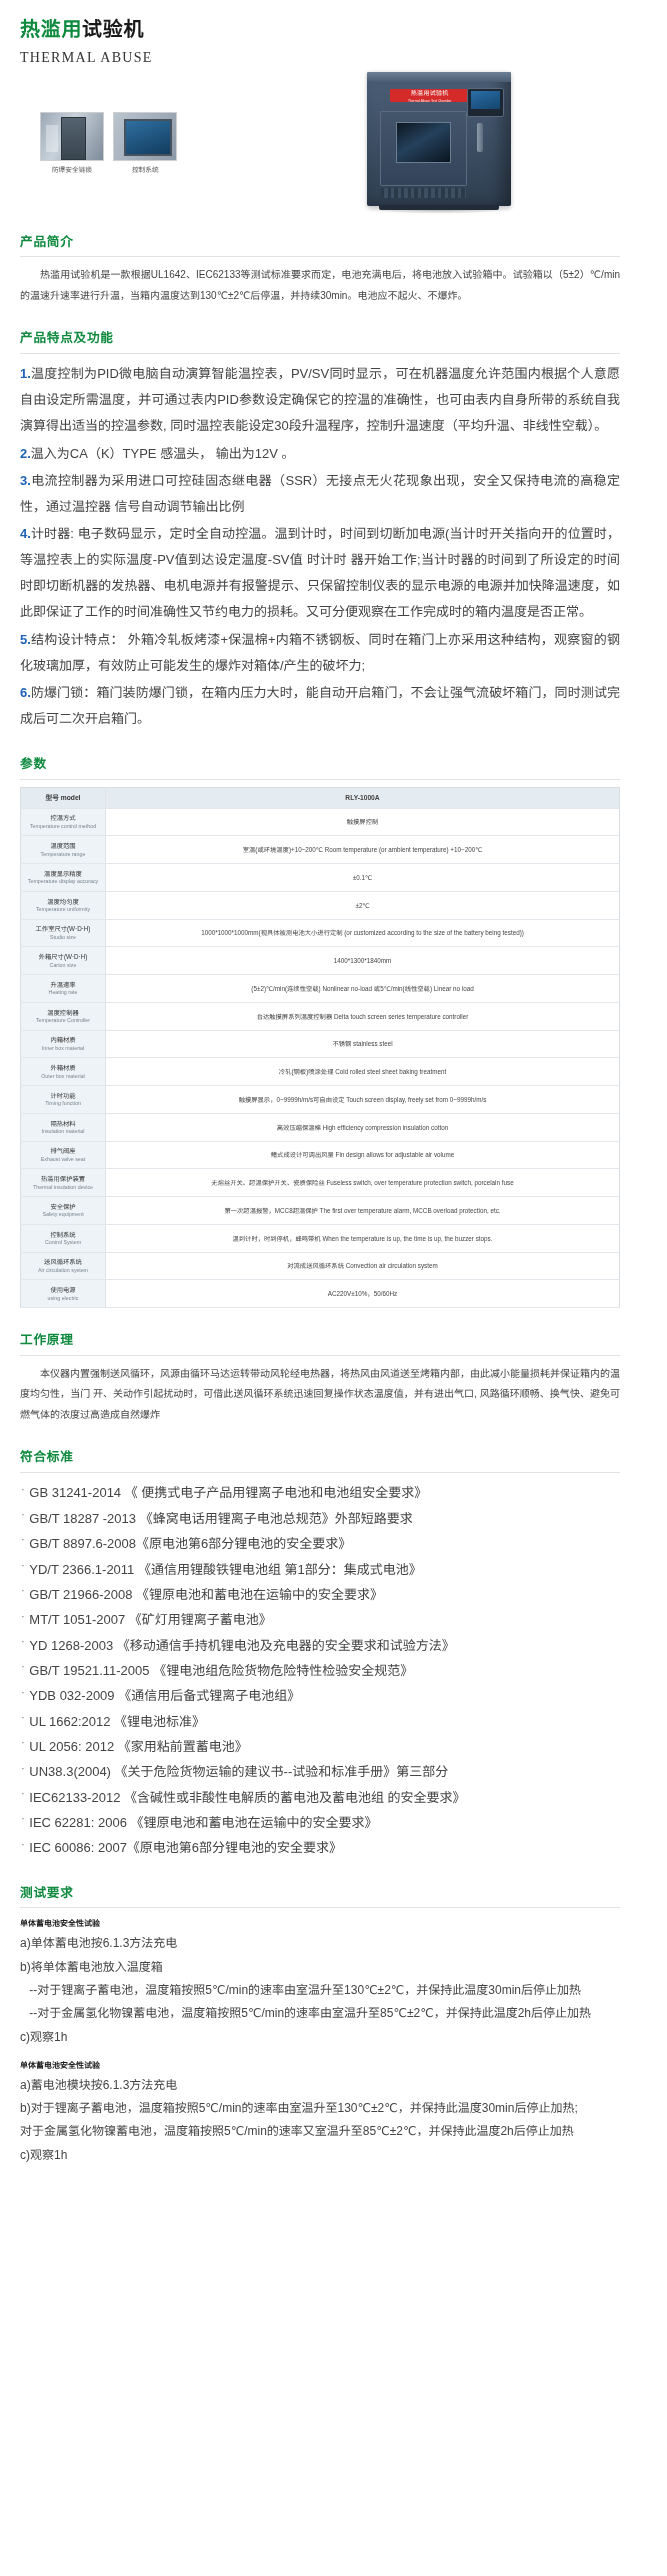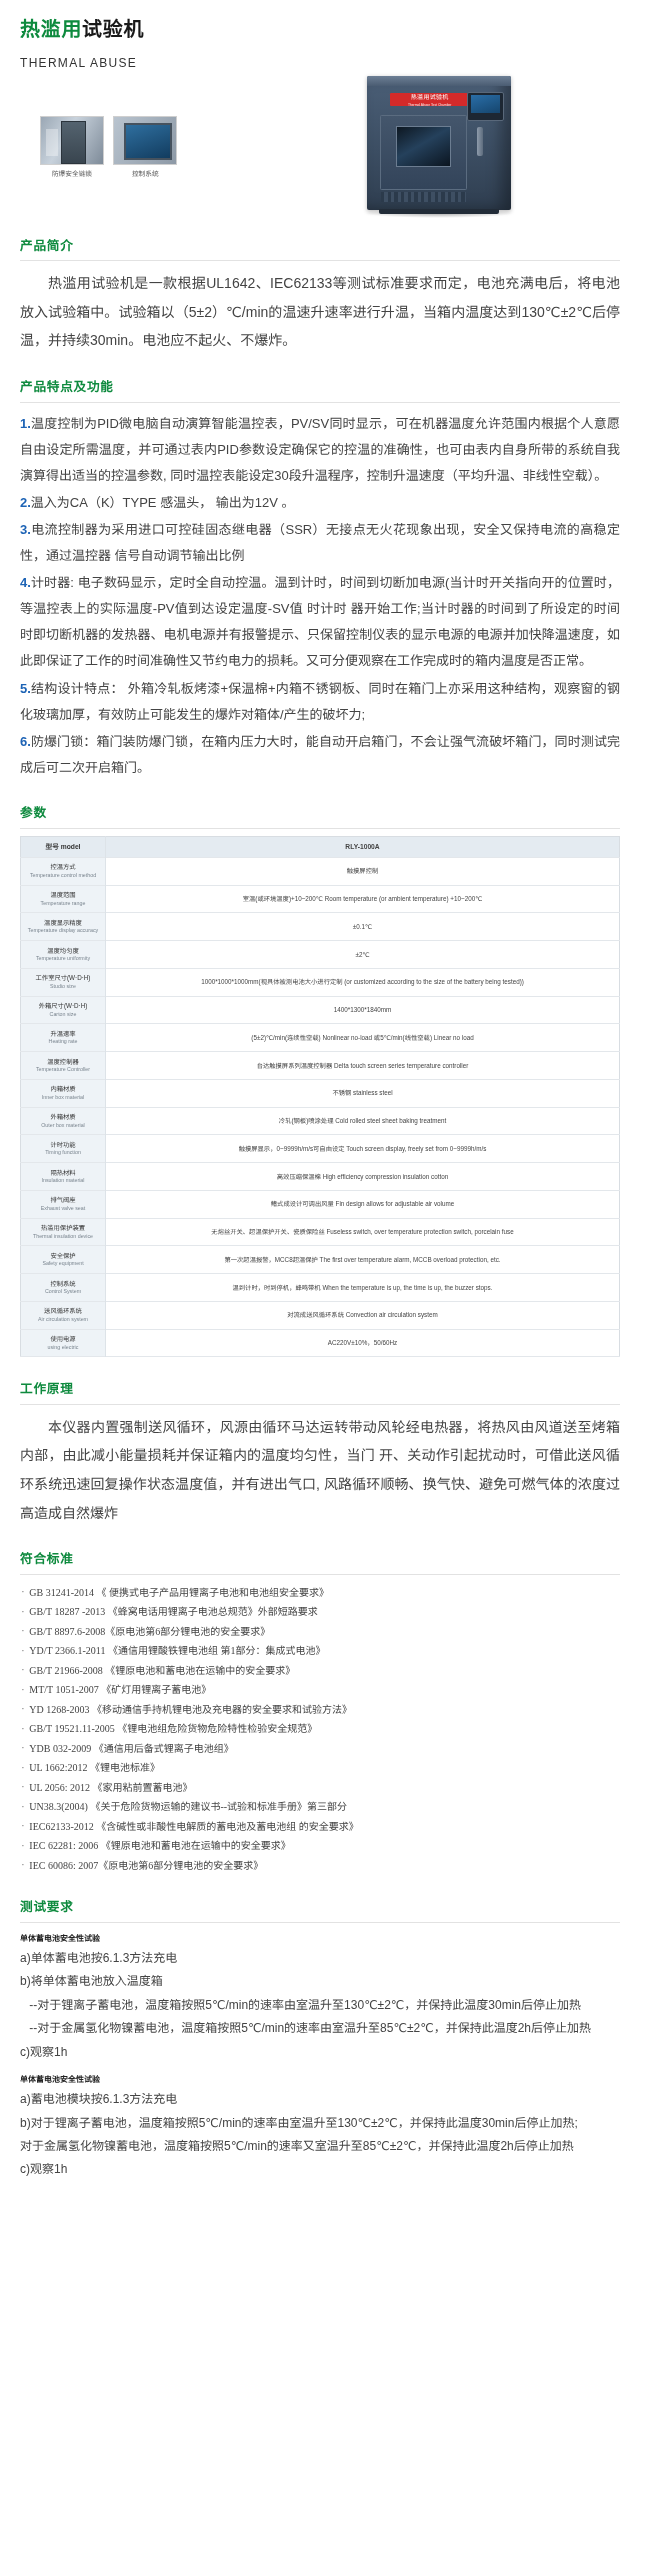--- a/index.html
+++ b/index.html
@@ -17,25 +17,26 @@
   .hero { padding: 17.4px 20px 0 20px; }
   .hero-title {
     font-size: 20px;
     font-weight: bold;
     letter-spacing: 0.7px;
     line-height: 1.2;
   }
   .hero-title .accent { color: #0e8a3e; }
   .hero-title .dark { color: #1a1a1a; }
   .hero-sub {
-    margin-top: 15px;
-    font-size: 12px;
+    margin-top: 9px;
+    font-size: 14px;
     letter-spacing: 1.3px;
     color: #333;
     font-weight: normal;
+    font-family: Liberation Serif, serif;
   }
 
   .hero-media {
     position: relative;
     margin-top: 9.3px;
     height: 134px;
   }
   .machine-wrap {
     position: absolute;
     right: 100px;
@@ -124,21 +125,21 @@
   }
 
   
   .section { padding: 0 20px; margin-top: 21px; }
   .sec-title {
     font-size: 12.7px; font-weight: bold; color: #0e8a3e; letter-spacing: 0.7px;
     margin-bottom: 6.7px;
   }
   .sec-rule { height: 0.7px; background: #e2e2e2; margin-bottom: 8px; }
   .para {
-    font-size: 14px; line-height: 2.05; color: #444; text-align: justify;
+    font-size: 10px; line-height: 2.05; color: #444; text-align: justify;
     text-indent: 2em;
   }
 
   .feat-list { margin-top: 1.3px; }
   .feat-item {
     font-size: 13px; line-height: 2.0; color: #444; text-align: justify;
     margin-bottom: 1.3px;
   }
   .feat-item b { color: #1d63b5; font-weight: bold; }
 
@@ -157,22 +158,22 @@
   }
   .spec-table td.k .en { display:block; font-size: 5.3px; color:#7a858f; }
   .spec-table td.v { text-align: center; background: #fff; font-size: 6.3px; }
   .spec-table tr.head td {
     background: #e4ebf1; font-weight: bold; text-align: center; font-size: 6.7px;
   }
 
   
   .std-list { margin-top: 2.7px; }
   .std-item {
-    font-size: 10px; line-height: 1.95; color: #444;
-    padding-left: 9.3px; position: relative; font-family: Liberation Serif, serif;
+    font-size: 13px; line-height: 1.95; color: #444;
+    padding-left: 9.3px; position: relative;
   }
   .std-item:before {
     content: "·"; position: absolute; left: 1.3px; top: -0.7px; font-size: 10px; color:#666;
   }
 
   
   .sub-h {
     font-size: 8px; font-weight: bold; color: #222; margin: 9.3px 0 4px 0;
   }
   .tr-line {

